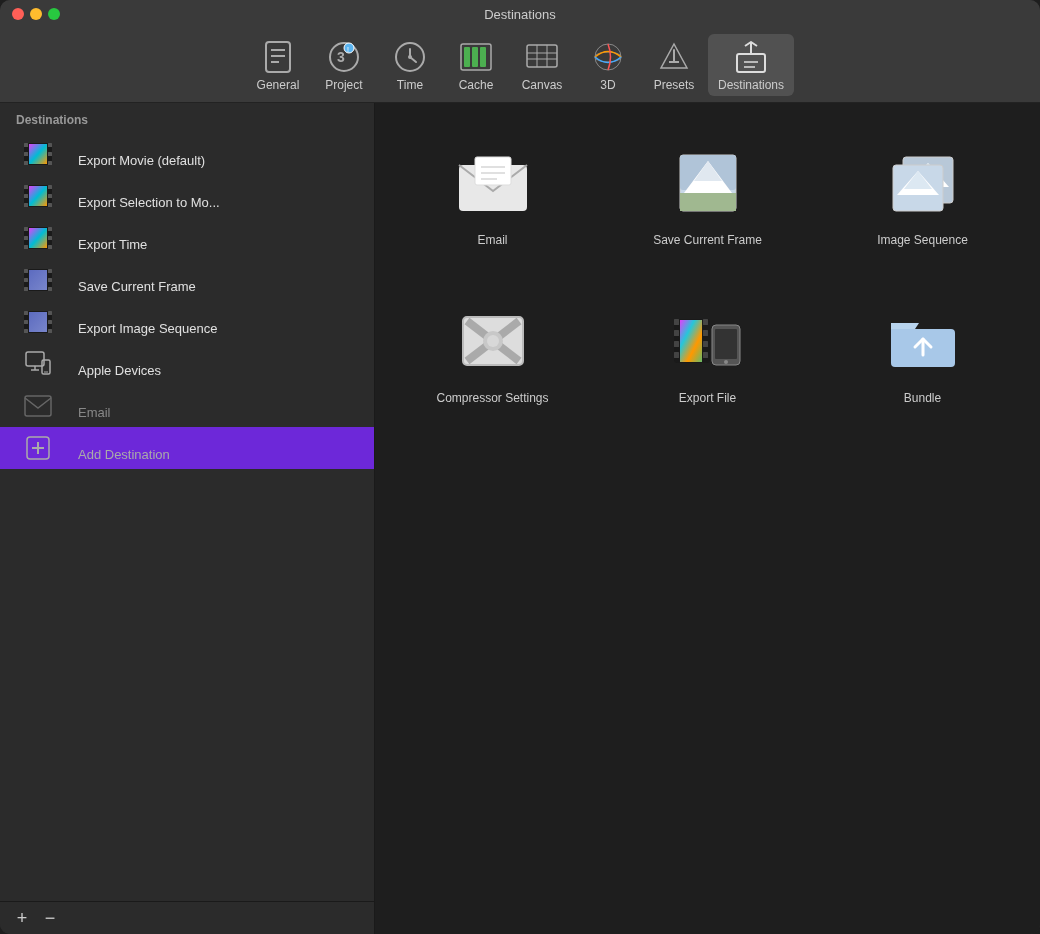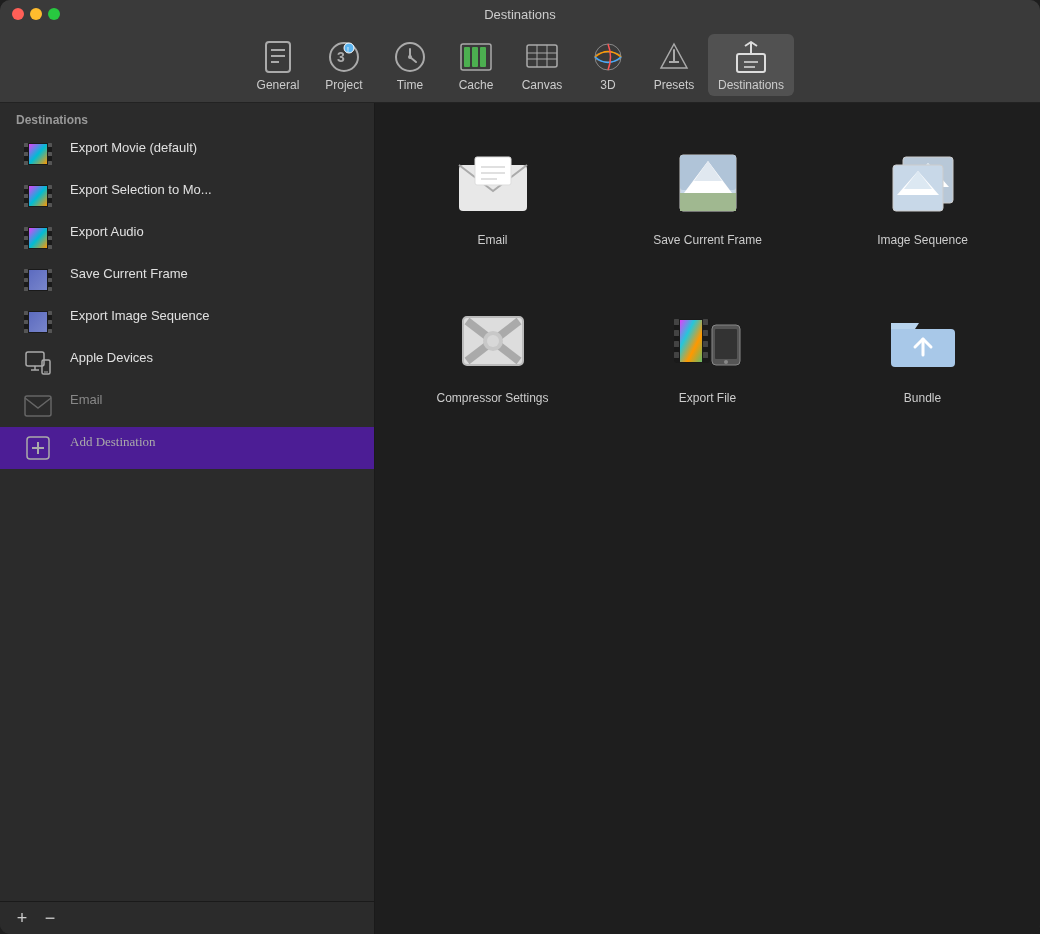--- a/index.html
+++ b/index.html
@@ -114,29 +114,28 @@
       color: #999;
       font-weight: 600;
       text-transform: none;
     }
     .sidebar-list {
       flex: 1;
       overflow-y: auto;
     }
     .sidebar-item {
       display: flex;
-      align-items: flex-start;
+      align-items: flex-end;
       padding: 7px 12px 7px 24px;
       cursor: pointer;
       border-radius: 0;
-      gap: 18px;
+      gap: 26px;
     }
     .sidebar-item.active {
-      background: #4c1d95;
-      font-family: Liberation Serif, serif;
+      background: #6d28d9;
     }
     .sidebar-item-icon {
       width: 28px;
       height: 28px;
       flex-shrink: 0;
       display: flex;
       align-items: center;
       justify-content: center;
     }
     .sidebar-item-label {
@@ -389,21 +388,21 @@
               <rect x="5" y="1" width="18" height="20" fill="url(#filmGrad3)"></rect>
               <defs>
                 <linearGradient id="filmGrad3" x1="0" y1="0" x2="1" y2="1">
                   <stop offset="0%" stop-color="#e040fb"></stop>
                   <stop offset="50%" stop-color="#00bcd4"></stop>
                   <stop offset="100%" stop-color="#ff9800"></stop>
                 </linearGradient>
               </defs>
             </svg>
           </div>
-          <span class="sidebar-item-label">Export Audio</span>
+          <span class="sidebar-item-label">Export Time</span>
         </div>
 
         <div class="sidebar-item">
           <div class="sidebar-item-icon">
             <svg width="28" height="22" viewBox="0 0 28 22">
               <rect x="0" y="0" width="28" height="22" rx="2" fill="#1a1a1a"></rect>
               <rect x="0" y="0" width="4" height="4" rx="0.5" fill="#555"></rect>
               <rect x="0" y="9" width="4" height="4" rx="0.5" fill="#555"></rect>
               <rect x="0" y="18" width="4" height="4" rx="0.5" fill="#555"></rect>
               <rect x="24" y="0" width="4" height="4" rx="0.5" fill="#555"></rect>

